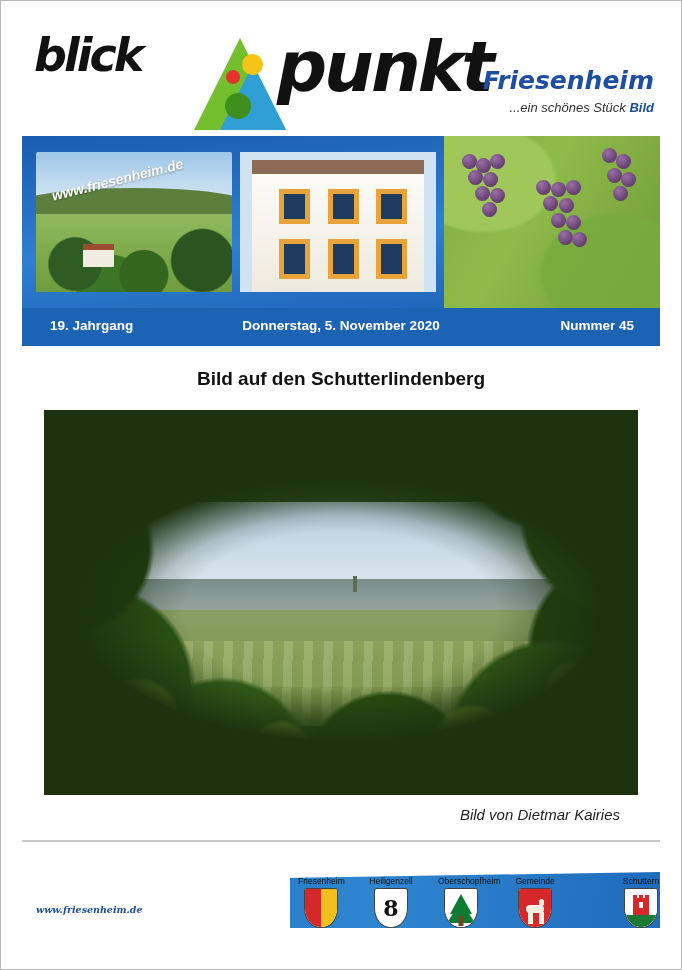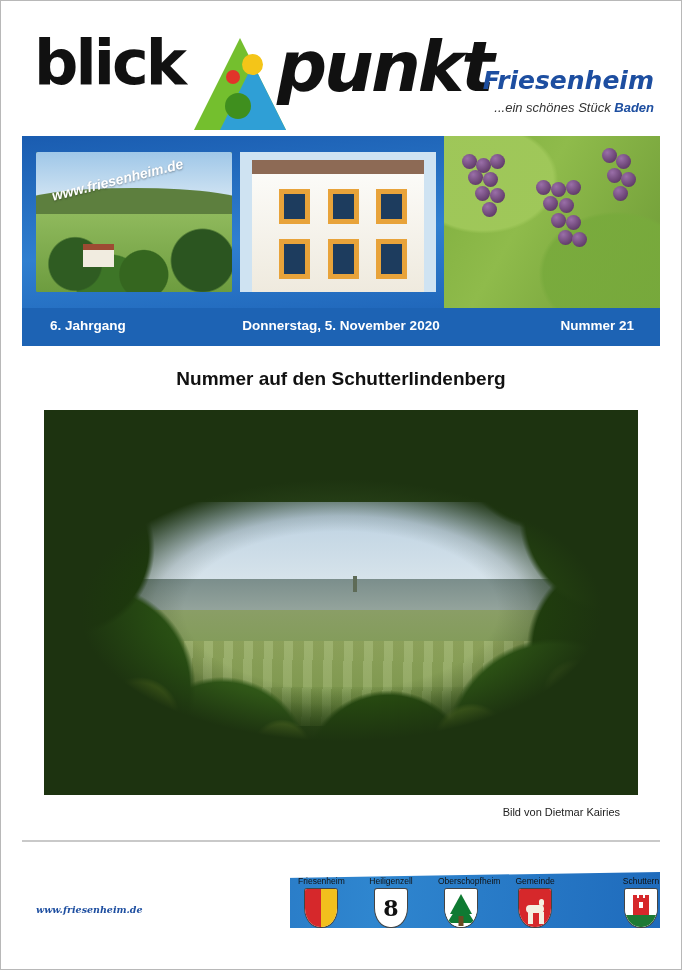--- a/index.html
+++ b/index.html
@@ -24,22 +24,23 @@
 
   
   .masthead {
     position: absolute;
     left: 22px; top: 18px;
     width: 638px; height: 118px;
   }
   .logo-blick {
     position: absolute;
     left: 12px; top: 14px;
-    font-size: 62px;
-    font-weight: bold;
+    font-size: 46px;
+    font-weight: bold;
+    font-style: italic;
     letter-spacing: -3px;
     color: #111111;
     line-height: 1;
     font-family: "DejaVu Sans", sans-serif;
   }
   .logo-punkt {
     position: absolute;
     left: 255px; top: 14px;
     font-size: 70px;
     font-weight: bold;
@@ -253,21 +254,22 @@
       radial-gradient(circle at 90% 74%, rgba(205,225,90,.4) 0 5%, transparent 6%);
   }
   .mp-tower {
     position:absolute; left:52%; top:43%;
     width:4px; height:16px; background:#5e6b57;
   }
 
   .photo-credit {
     position: absolute;
     right: 62px; top: 806px;
-    font-size: 11px;
+    font-size: 15px;
+    font-style: italic;
     color: #222222;
   }
 
   
   .footer-rule {
     position: absolute;
     left: 22px; top: 840px;
     width: 638px; height: 2px;
     background: #c9c9c9;
   }
@@ -404,21 +406,21 @@
       <div class="tri-blue"></div>
       <div class="dot dot-yellow"></div>
       <div class="dot dot-red"></div>
       <div class="dot dot-dgreen"></div>
     </div>
 
     <div class="logo-punkt">punkt</div>
 
     <div class="town-name">Friesenheim</div>
     <div class="town-slogan">
-      <span>...ein schönes Stück </span><b>Baden</b>
+      <span>...ein schönes Stück </span><b>Bild</b>
     </div>
   </div>
 
   <div class="photoband">
     <div class="band-blue"></div>
 
     <div class="band-photo p1">
       <div class="ph1">
         <div class="sky"></div>
         <div class="hill"></div>
@@ -475,25 +477,25 @@
         </div>
       </div>
     </div>
 
     <div style="position:absolute; left:30px; top:52px; transform:rotate(-14deg); transform-origin:left center;
                 color:#ffffff; font-size:14px; font-weight:bold; font-style:italic; text-shadow:0 1px 2px rgba(0,0,0,.35);">www.friesenheim.de</div>
   </div>
 
   <div class="infobar">
     <div class="cell center">Donnerstag, 5. November 2020</div>
-    <div class="cell left">6. Jahrgang</div>
-    <div class="cell right">Nummer 21</div>
+    <div class="cell left">19. Jahrgang</div>
+    <div class="cell right">Nummer 45</div>
   </div>
 
-  <div class="headline">Nummer auf den Schutterlindenberg</div>
+  <div class="headline">Bild auf den Schutterlindenberg</div>
 
   <div class="mainphoto">
     <div class="mp-sky"></div>
     <div class="mp-hills"></div>
     <div class="mp-valley"></div>
     <div class="mp-fields"></div>
     <div class="mp-tower"></div>
     <div class="mp-foreground"></div>
     <div class="mp-leaves"></div>
     <div class="mp-bright"></div>

